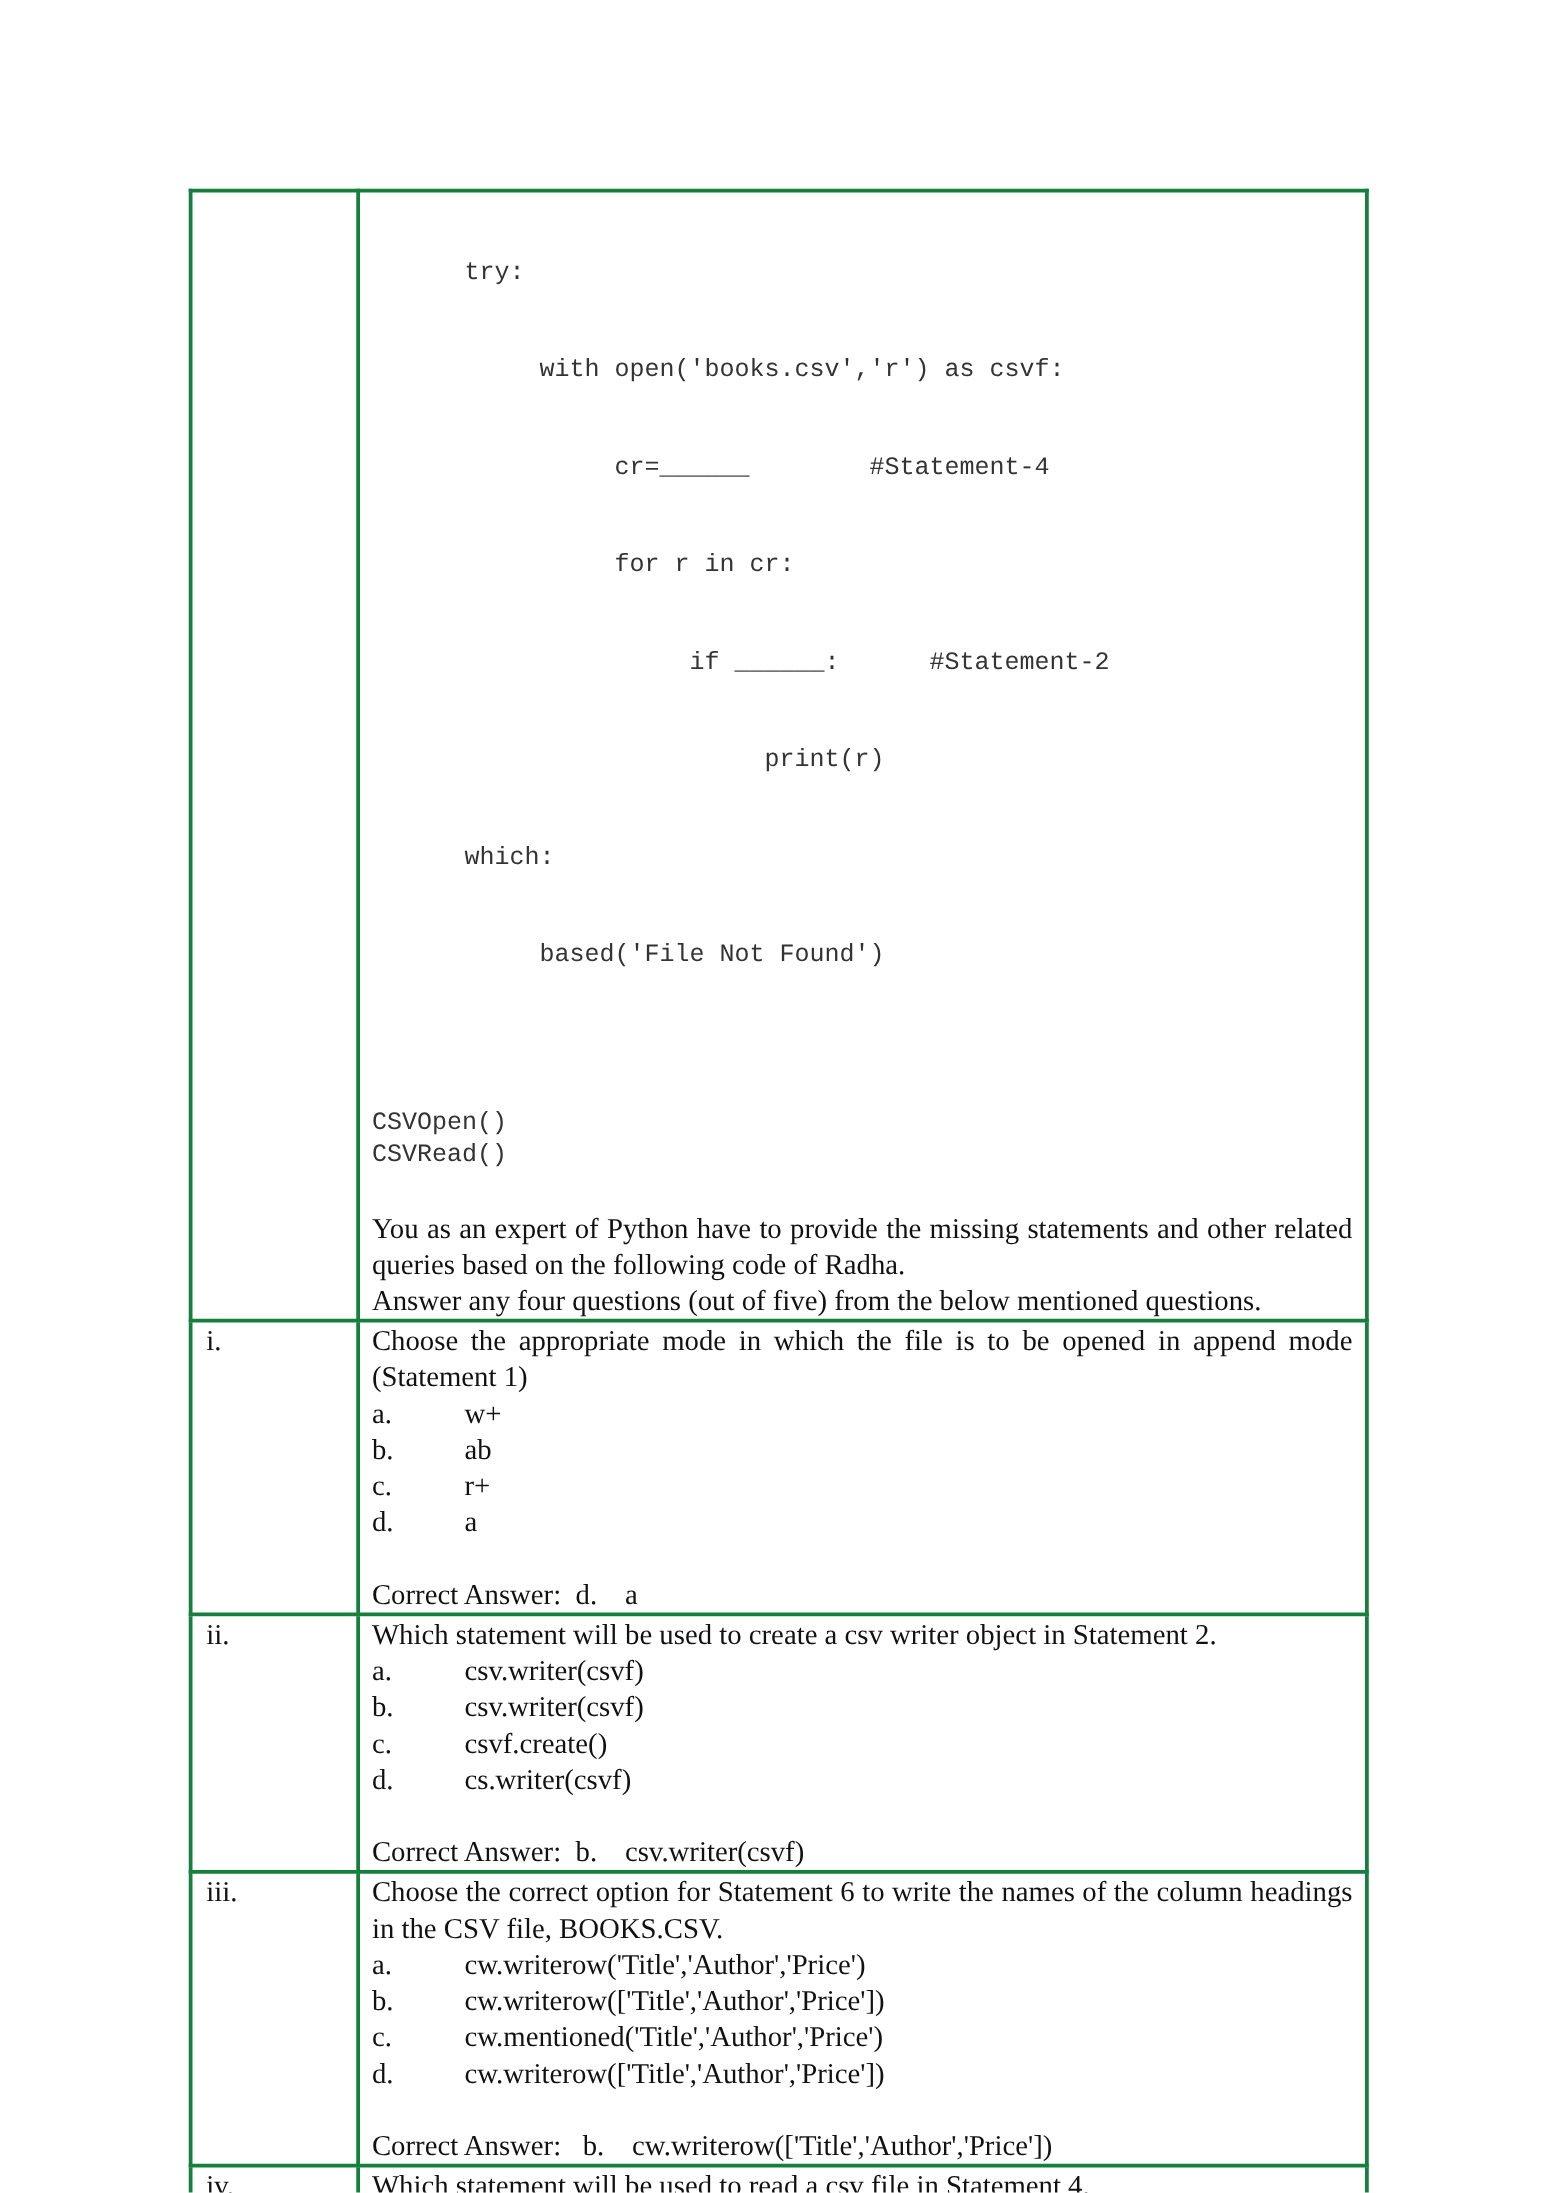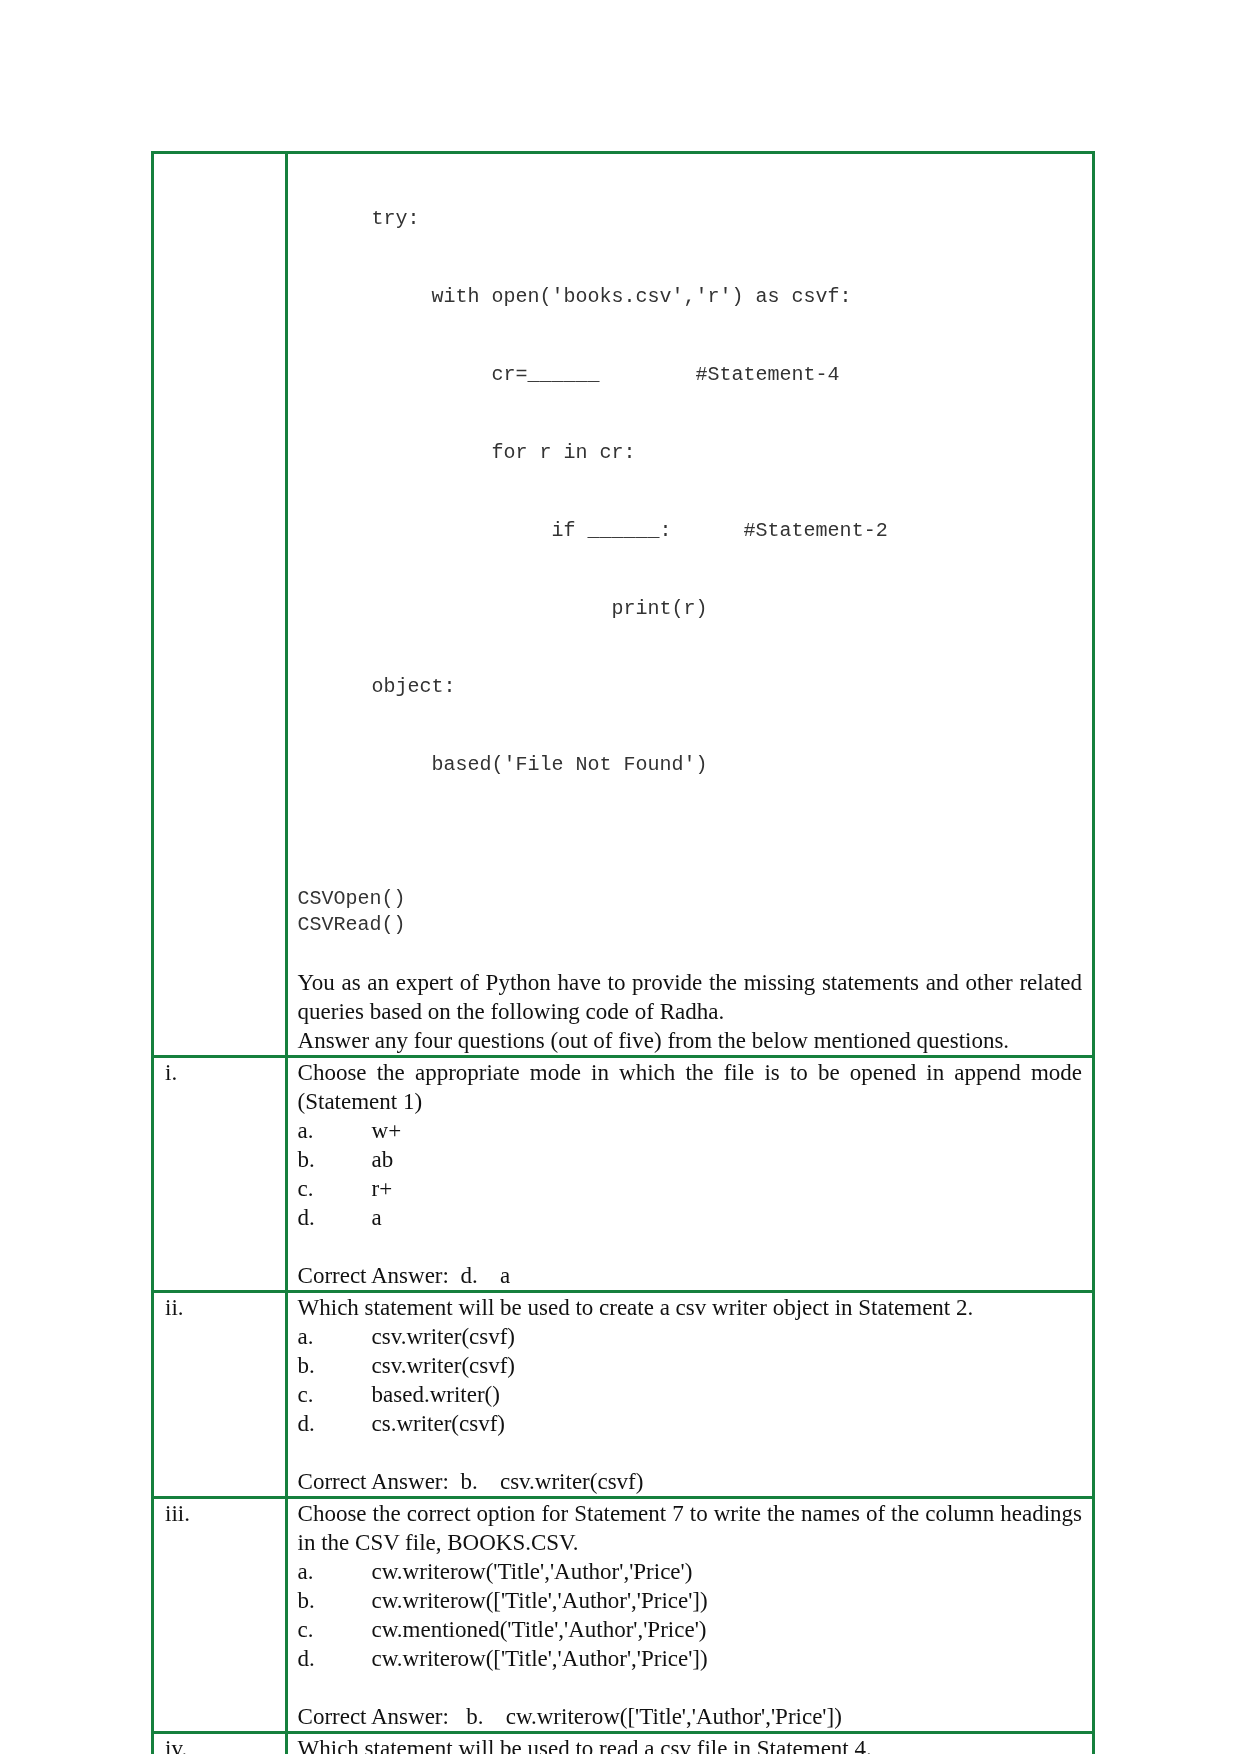--- a/index.html
+++ b/index.html
@@ -26,21 +26,21 @@
       <tr>
     <td class="num-col"></td>
     <td class="body-col">
       <div class="code code-block">
         <div style="padding-left:74px">try:</div>
         <div style="padding-left:74px">     with open('books.csv','r') as csvf:</div>
         <div style="padding-left:74px">          cr=______        #Statement-4</div>
         <div style="padding-left:74px">          for r in cr:</div>
         <div style="padding-left:74px">               if ______:      #Statement-2</div>
         <div style="padding-left:74px">                    print(r)</div>
-        <div style="padding-left:74px">object:</div>
+        <div style="padding-left:74px">which:</div>
         <div style="padding-left:74px">     based('File Not Found')</div>
       </div>
       <div class="gap"></div>
       <div class="code">CSVOpen()</div>
       <div class="code">CSVRead()</div>
       <div class="gap2"></div>
       <div class="para">You as an expert of Python have to provide the missing statements and other related queries based on the following code of Radha.</div>
       <div>Answer any four questions (out of five) from the below mentioned questions.</div>
     </td>
   </tr>
@@ -77,35 +77,35 @@
       <div class="opt">
             <span class="opt-letter">a.</span>
             <span>csv.writer(csvf)</span>
           </div>
       <div class="opt">
             <span class="opt-letter">b.</span>
             <span>csv.writer(csvf)</span>
           </div>
       <div class="opt">
             <span class="opt-letter">c.</span>
-            <span>based.writer()</span>
+            <span>csvf.create()</span>
           </div>
       <div class="opt">
             <span class="opt-letter">d.</span>
             <span>cs.writer(csvf)</span>
           </div>
       <div class="blank"></div>
       <div><span>Correct Answer:</span>&nbsp;&nbsp;<span class="ans-letter">b.</span>&nbsp;&nbsp;<span>csv.writer(csvf)</span></div>
     </td>
   </tr>
 
   <tr>
     <td class="num-col">iii.</td>
     <td class="body-col">
-      <div class="para">Choose the correct option for Statement 7 to write the names of the column headings in the CSV file, BOOKS.CSV.</div>
+      <div class="para">Choose the correct option for Statement 6 to write the names of the column headings in the CSV file, BOOKS.CSV.</div>
       <div class="opt">
             <span class="opt-letter">a.</span>
             <span>cw.writerow('Title','Author','Price')</span>
           </div>
       <div class="opt">
             <span class="opt-letter">b.</span>
             <span>cw.writerow(['Title','Author','Price'])</span>
           </div>
       <div class="opt">
             <span class="opt-letter">c.</span>

